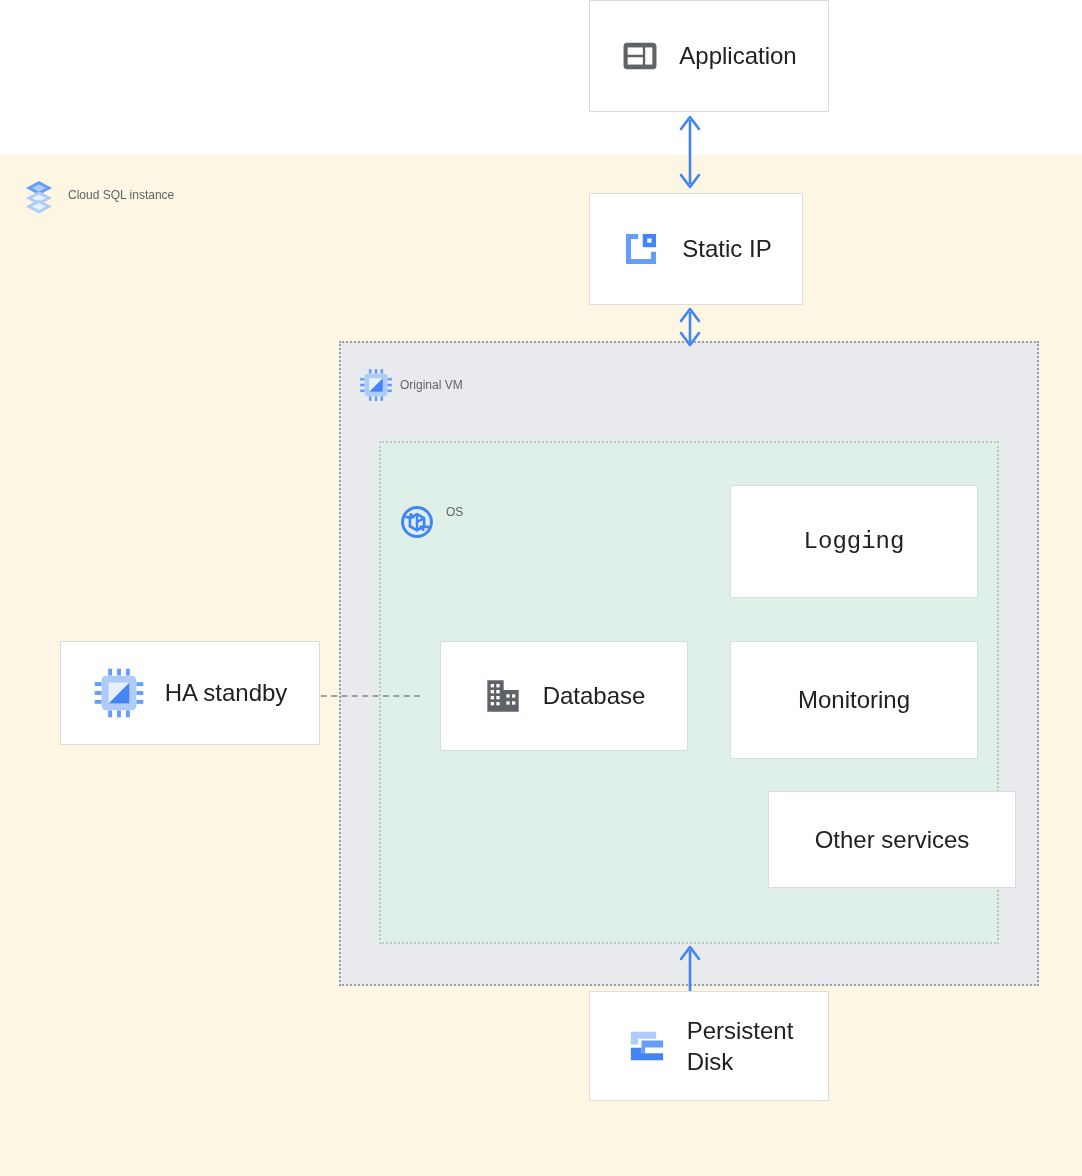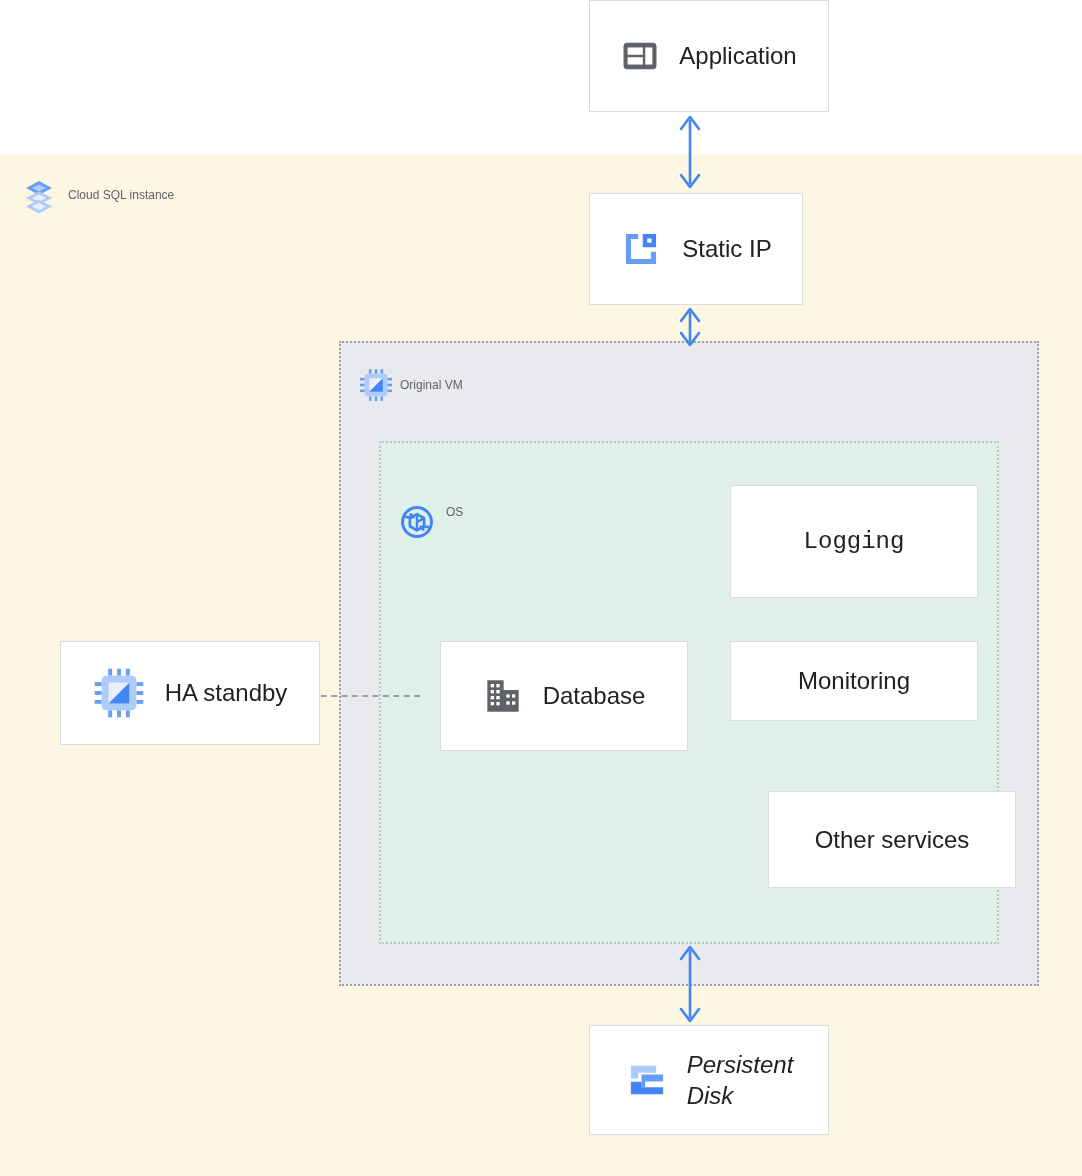--- a/index.html
+++ b/index.html
@@ -94,23 +94,23 @@
     color: #202124;
     line-height: 1.25;
     white-space: pre-line;
   }
 
   #node-application { left: 569px; top: 0px;    width: 240px; height: 112px; }
   #node-staticip    { left: 569px; top: 193px;  width: 214px; height: 112px; }
   #node-hastandby   { left: 40px;  top: 641px;  width: 260px; height: 104px; }
   #node-database    { left: 420px; top: 641px;  width: 248px; height: 110px; }
   #node-logging     { left: 710px; top: 485px;  width: 248px; height: 113px; justify-content:center;font-family:Liberation Mono, monospace; }
-  #node-monitoring  { left: 710px; top: 641px;  width: 248px; height: 80px; }
+  #node-monitoring  { left: 710px; top: 641px;  width: 248px; height: 118px; }
   #node-otherserv   { left: 748px; top: 791px;  width: 248px; height: 97px; }
-  #node-persistdisk { left: 569px; top: 1025px; width: 240px; height: 110px; font-style: italic; }
+  #node-persistdisk { left: 569px; top: 991px; width: 240px; height: 110px; }
 
   #node-application .node-label,
   #node-staticip .node-label,
   #node-hastandby .node-label,
   #node-database .node-label,
   #node-persistdisk .node-label { text-align: left; }
 
   #node-persistdisk { gap: 18px; }
   #node-persistdisk .node-label { line-height: 1.3; }
 

